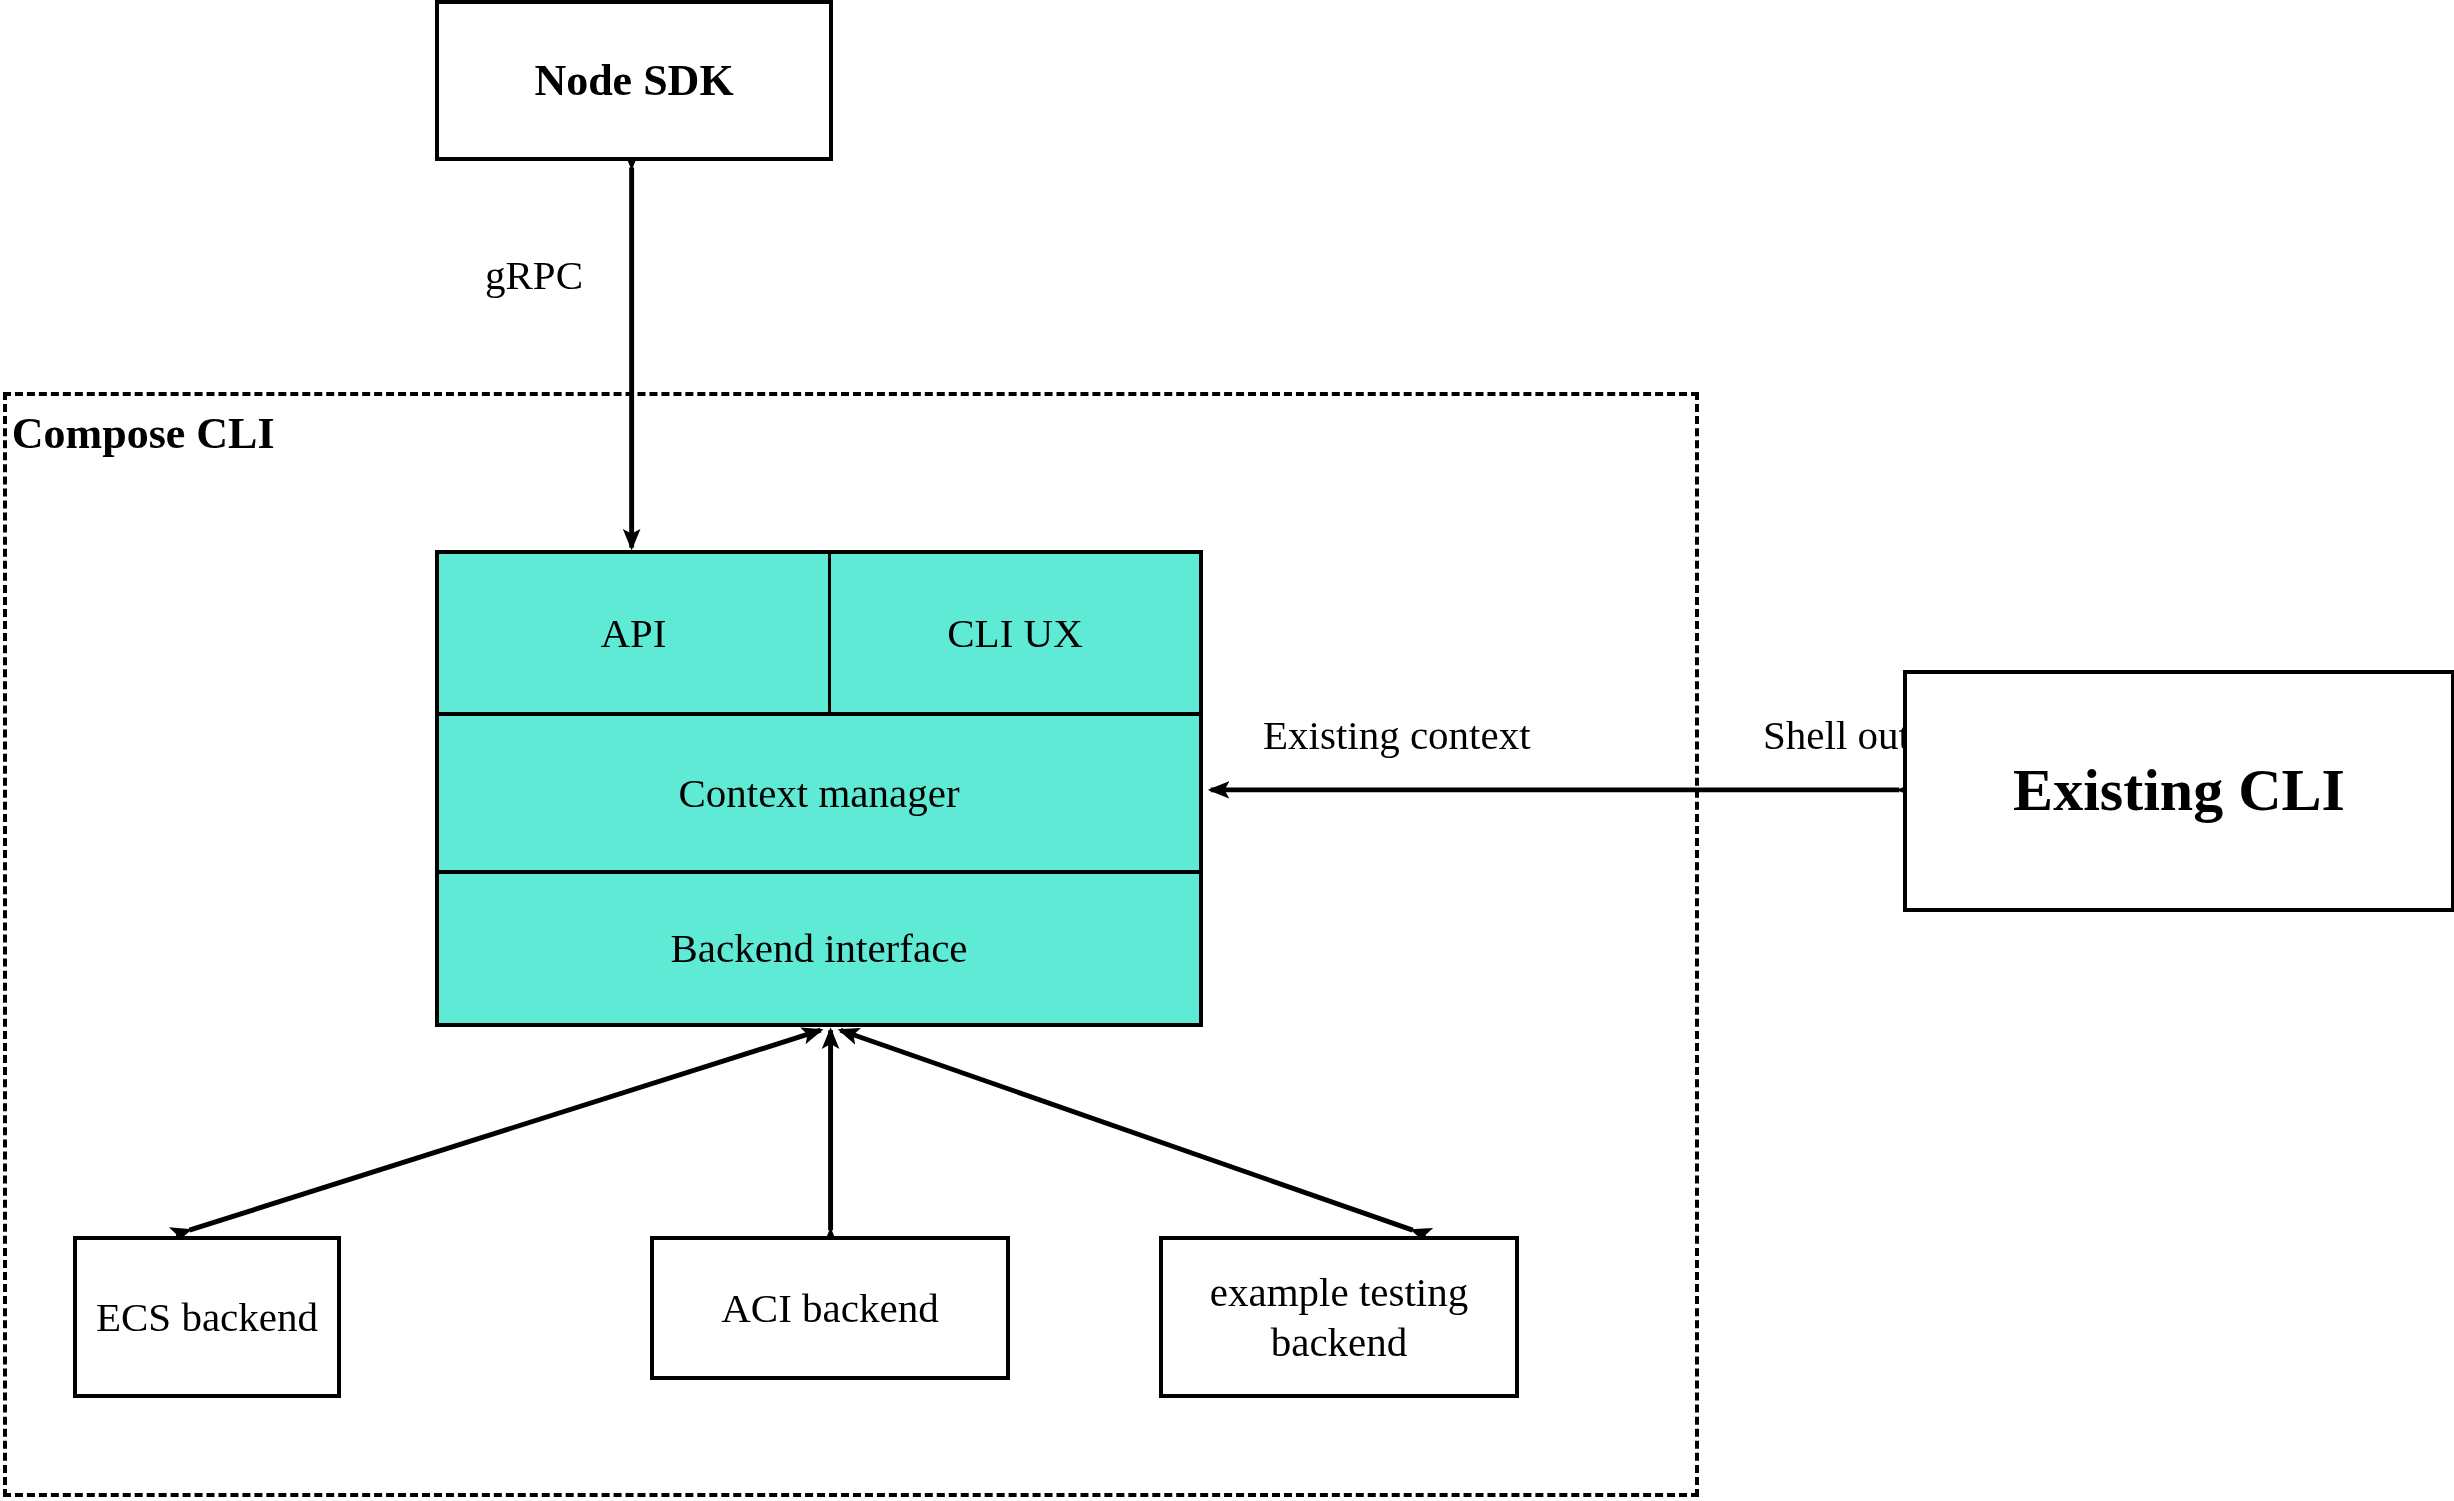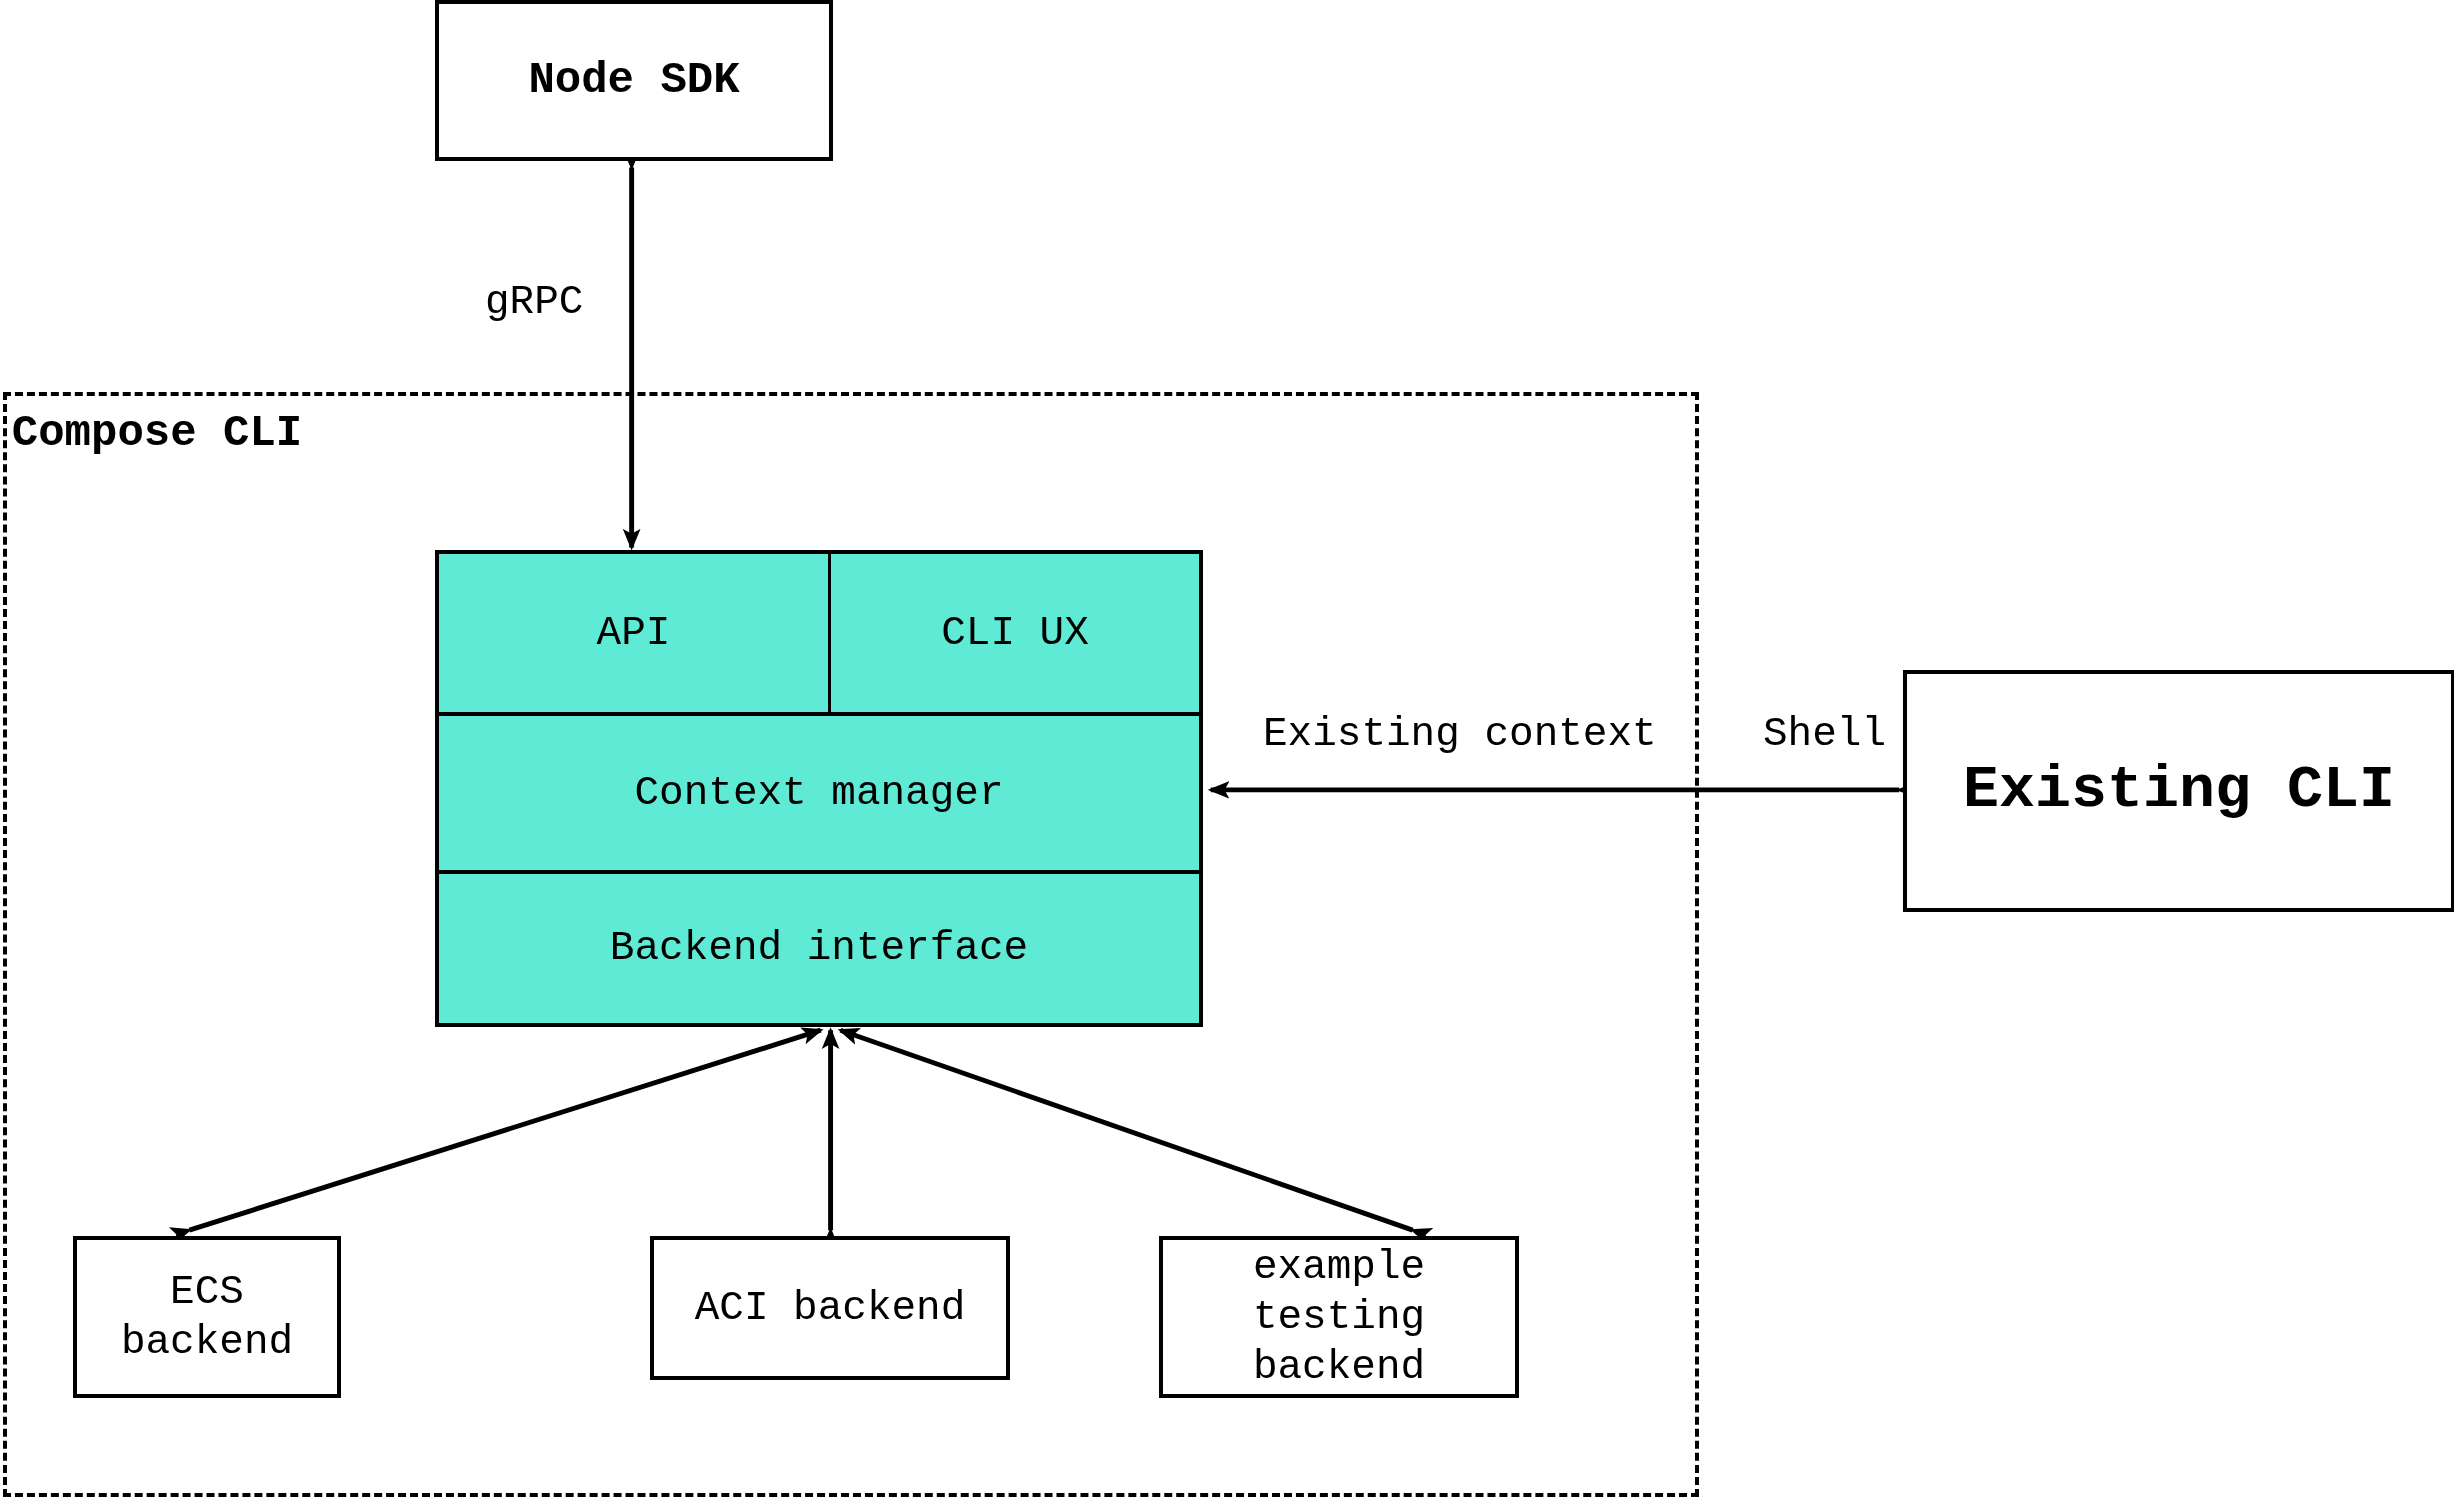--- a/index.html
+++ b/index.html
@@ -7,21 +7,21 @@
     margin: 0;
     padding: 0;
     background: #ffffff;
   }
   #canvas {
     position: relative;
     width: 2455px;
     height: 1501px;
     background: #ffffff;
     overflow: hidden;
-    font-family: Liberation Mono, monospace;
+    font-family: Liberation Serif, serif;
   }
   #wires {
     position: absolute;
     left: 0;
     top: 0;
     width: 2455px;
     height: 1501px;
     pointer-events: none;
   }
   .node {
@@ -159,21 +159,21 @@
     font-size: 41px;
   }
 
   
   .edge-label {
     position: absolute;
     font-size: 41px;
     color: #000000;
     white-space: nowrap;
   }
-  #label-grpc { left: 485px; top: 251px; margin-top: 28px; }
+  #label-grpc { left: 485px; top: 251px; }
   #label-existing-context { left: 1263px; top: 711px; }
   #label-shell-out { left: 1763px; top: 711px; }
 </style>
 </head>
 <body>
 
 <div id="canvas">
 
   <svg id="wires" viewBox="0 0 2492 1524" width="2455" height="1501" xmlns="http://www.w3.org/2000/svg">
     <defs>

